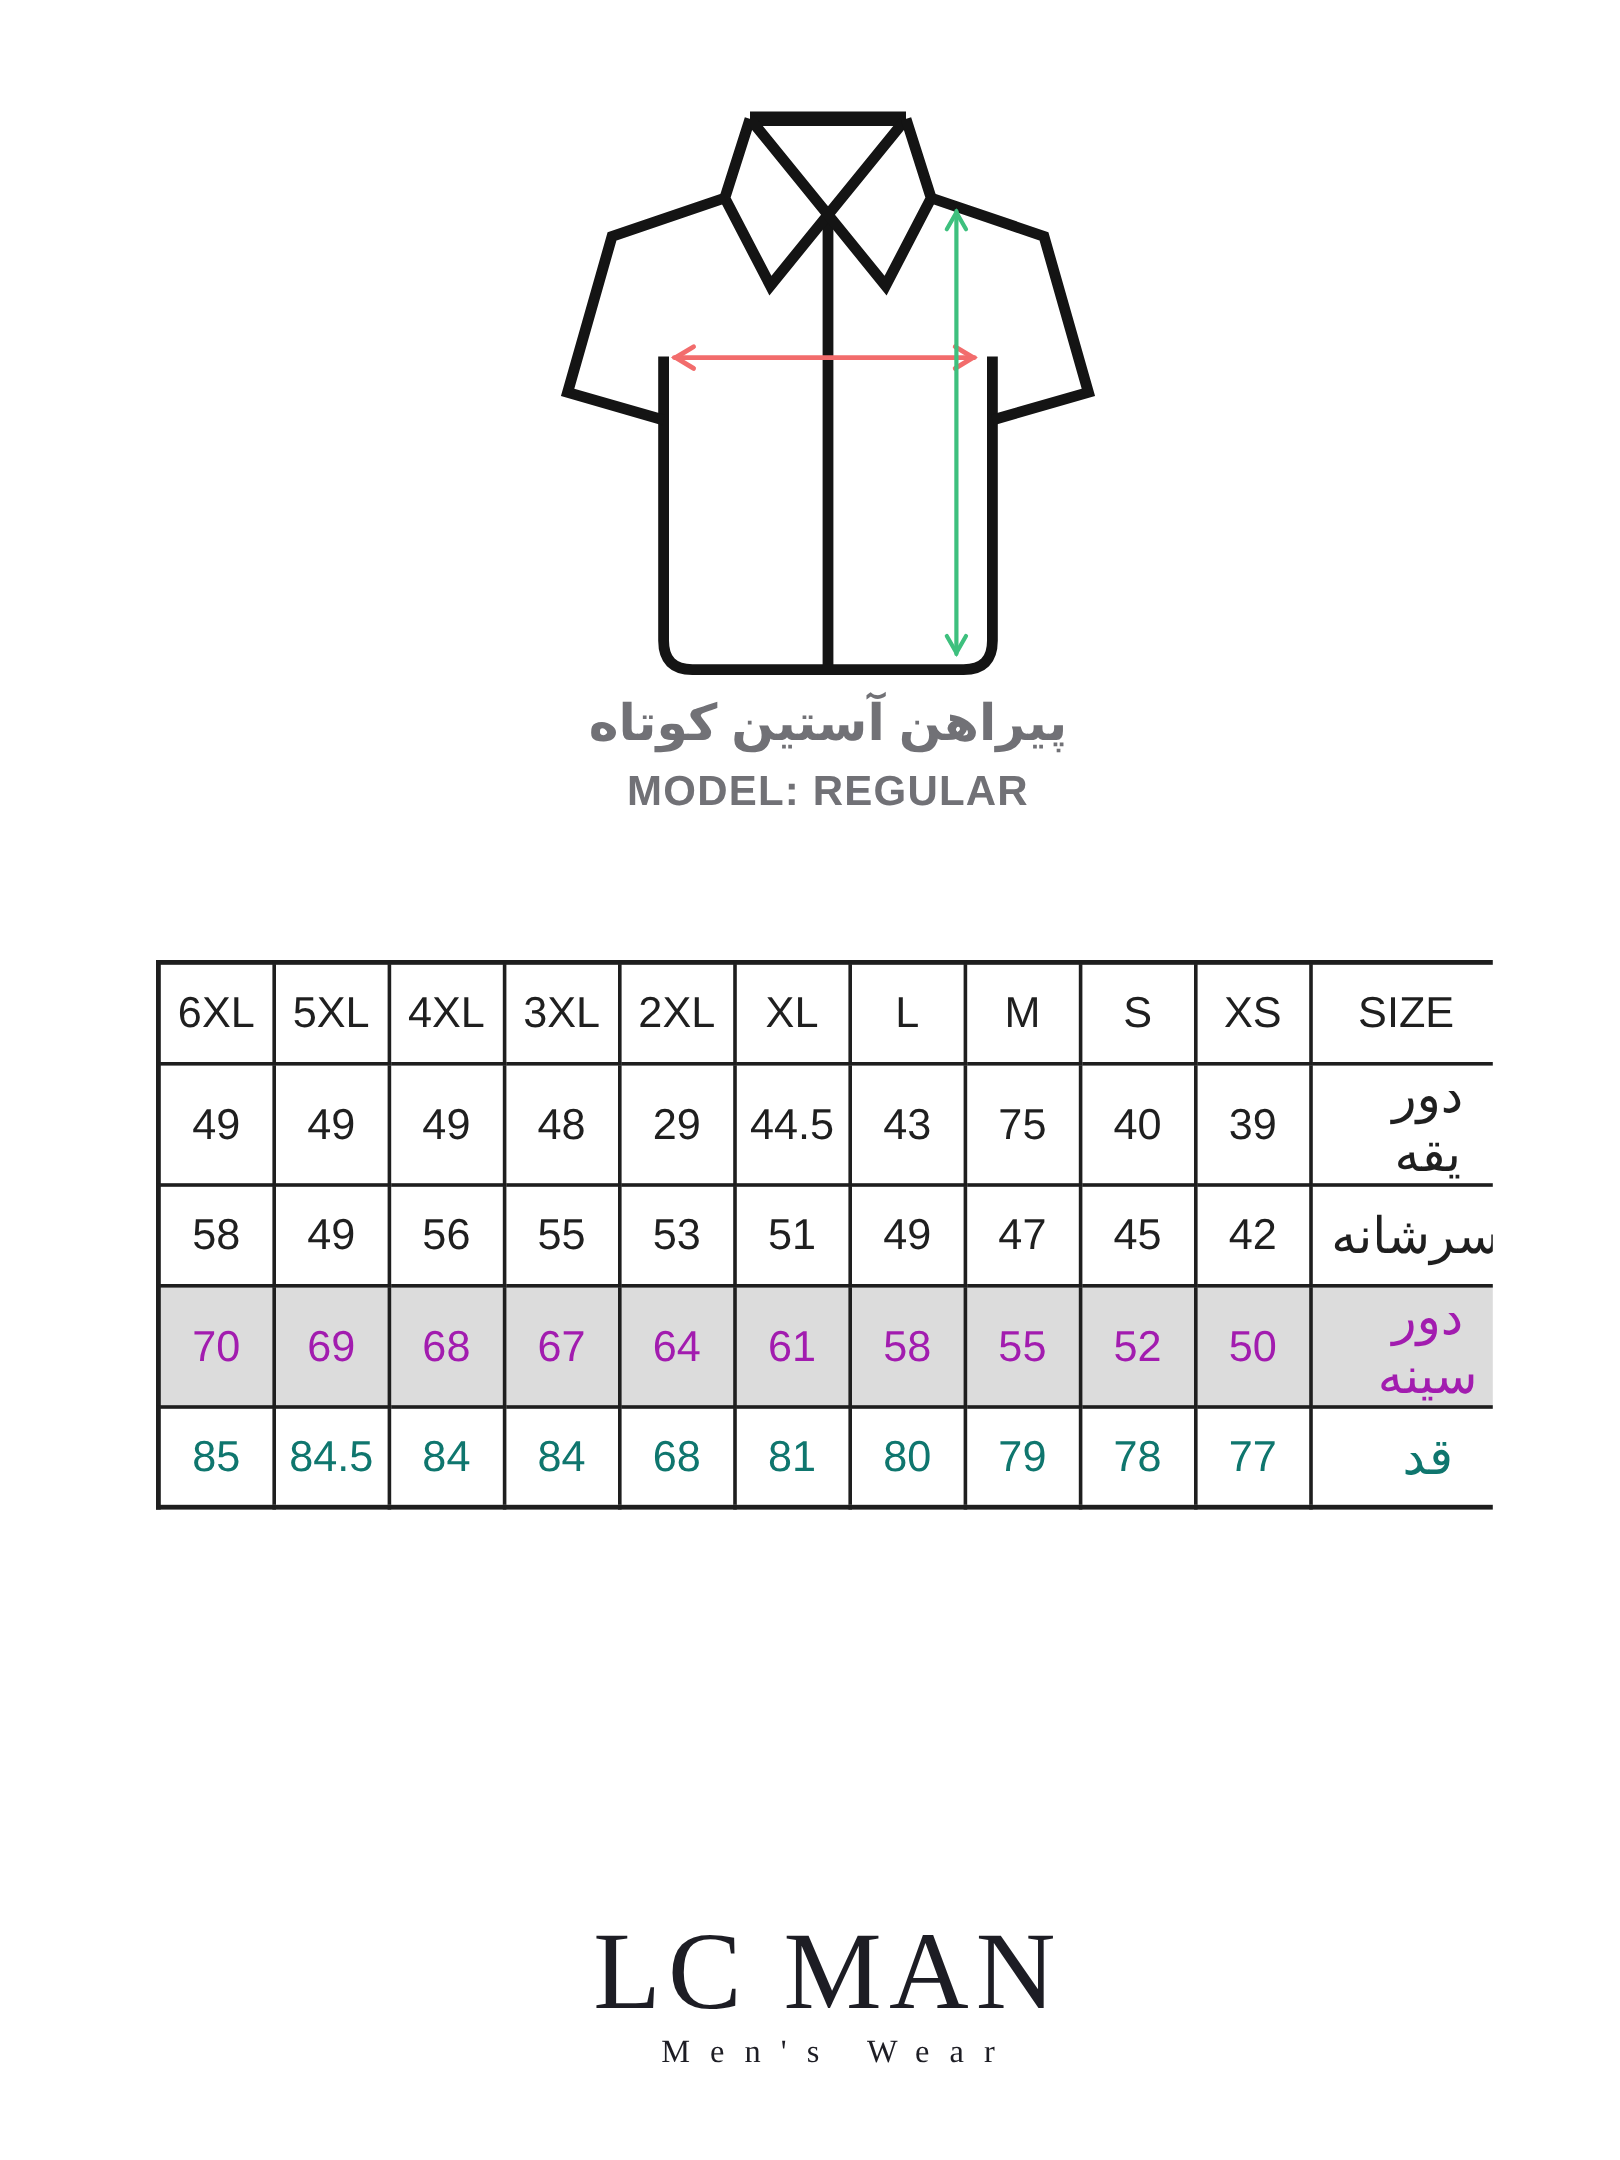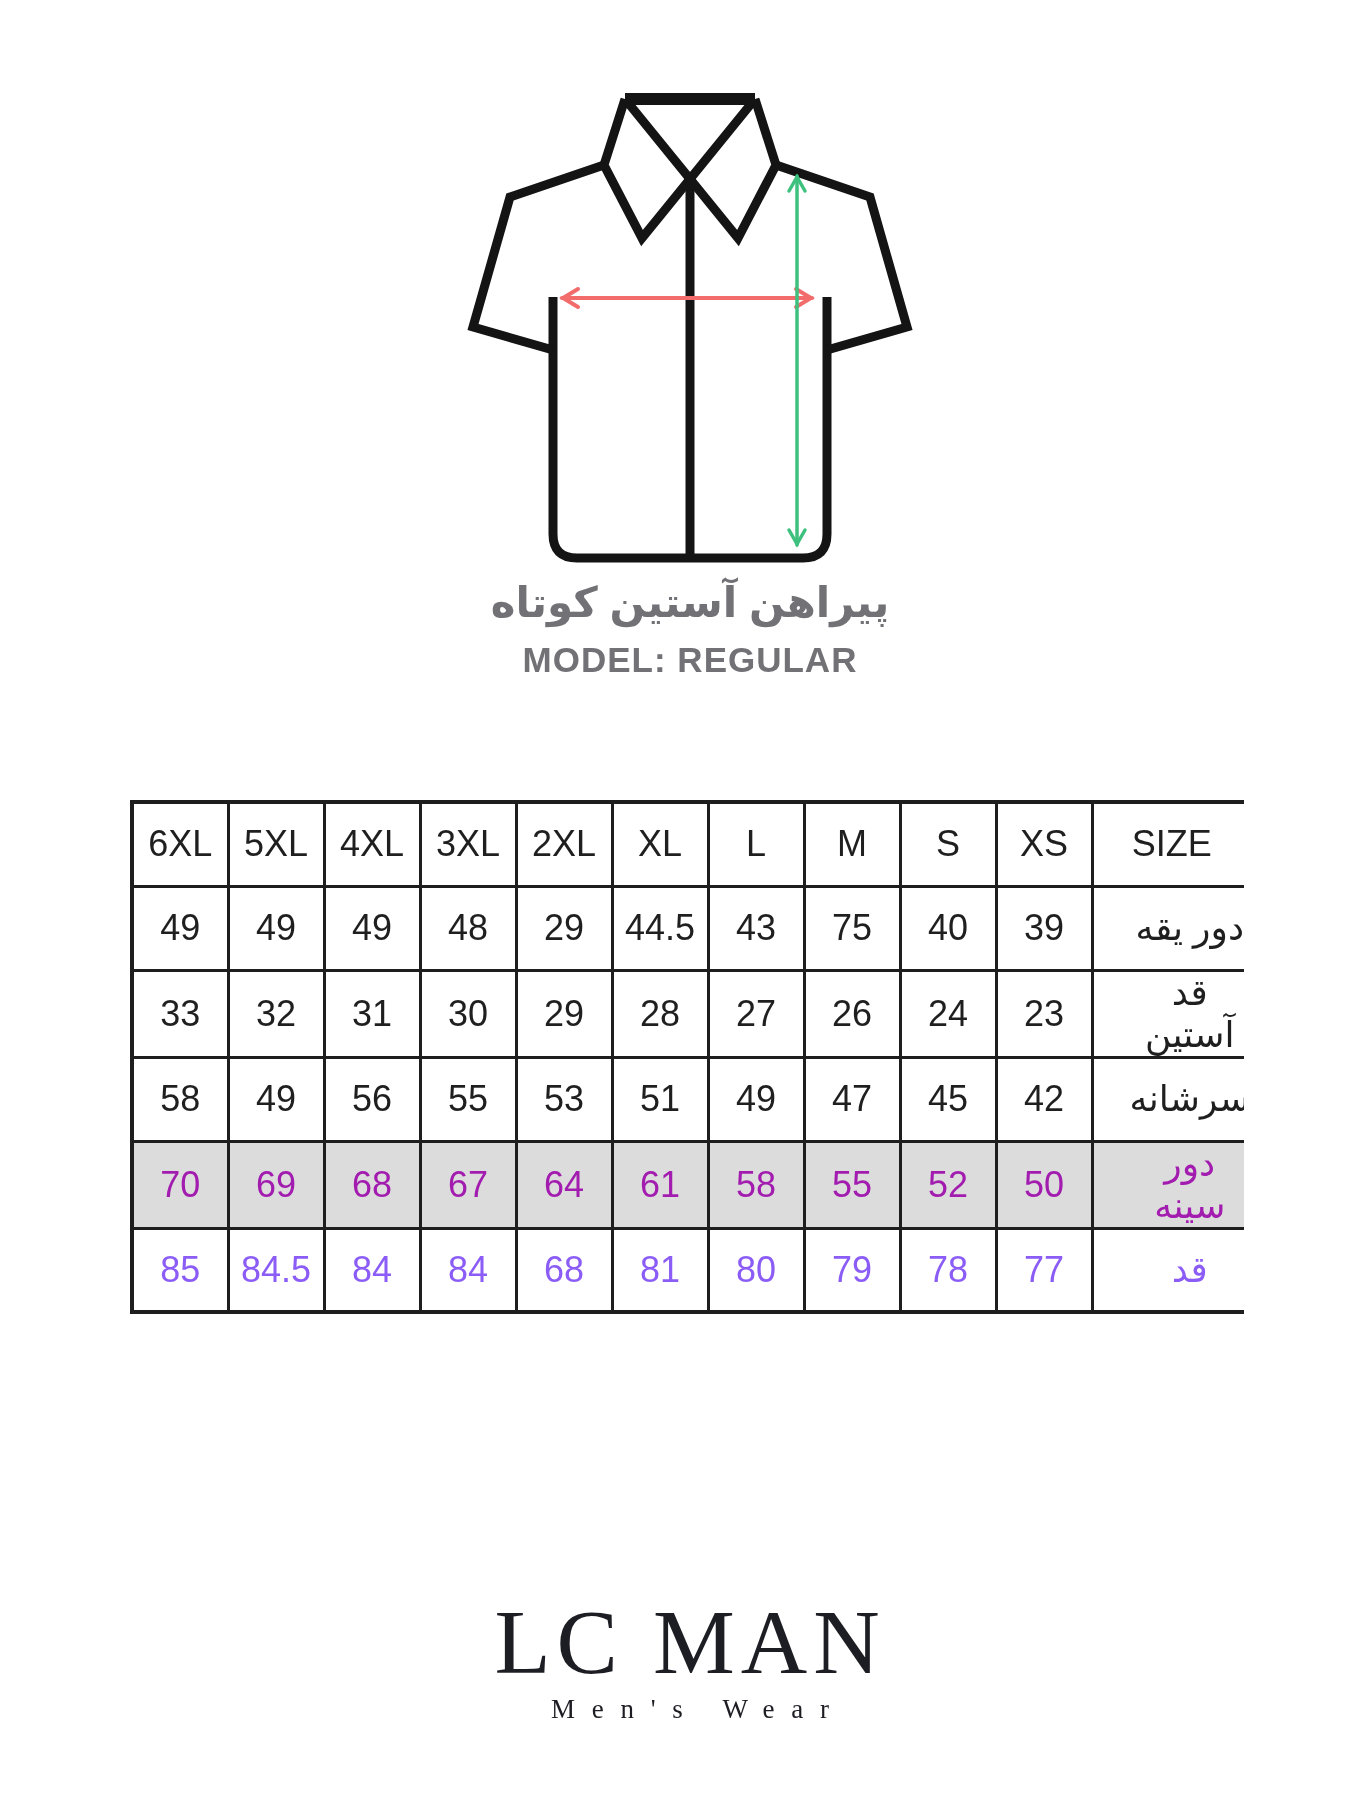--- a/index.html
+++ b/index.html
@@ -61,23 +61,23 @@
     border: 3px solid #1e1e1e;
     height: 84px;
     text-align: center;
     vertical-align: middle;
     font-size: 36px;
     font-weight: 400;
     color: #1f1f1f;
     padding: 0;
     font-family: "Liberation Sans", "DejaVu Sans", sans-serif;
   }
-  .size-table .label-cell { font-size: 36px; direction: rtl; padding-left: 36px; }
+  .size-table .label-cell { font-size: 42px; direction: rtl; padding-left: 36px; }
   .row-chest td { background: #dcdcdc; color: #a21caf; }
-  .row-height td { color: #8b5cf6; }
+  .row-height td { color: #0f766e; }
   .note-cell {
     height: 80px !important;
     font-size: 37px;
     color: #1c1c1c;
     direction: rtl;
     background: #ffffff !important;
   }
 
   
   .logo {
@@ -181,33 +181,20 @@
           <td>48</td>
           <td>29</td>
           <td>44.5</td>
           <td>43</td>
           <td>75</td>
           <td>40</td>
           <td>39</td>
           <td class="label-cell" dir="rtl">دور یقه</td>
         </tr>
         <tr class="row-default">
-          <td>33</td>
-          <td>32</td>
-          <td>31</td>
-          <td>30</td>
-          <td>29</td>
-          <td>28</td>
-          <td>27</td>
-          <td>26</td>
-          <td>24</td>
-          <td>23</td>
-          <td class="label-cell" dir="rtl">قد آستین</td>
-        </tr>
-        <tr class="row-default">
           <td>58</td>
           <td>49</td>
           <td>56</td>
           <td>55</td>
           <td>53</td>
           <td>51</td>
           <td>49</td>
           <td>47</td>
           <td>45</td>
           <td>42</td>

